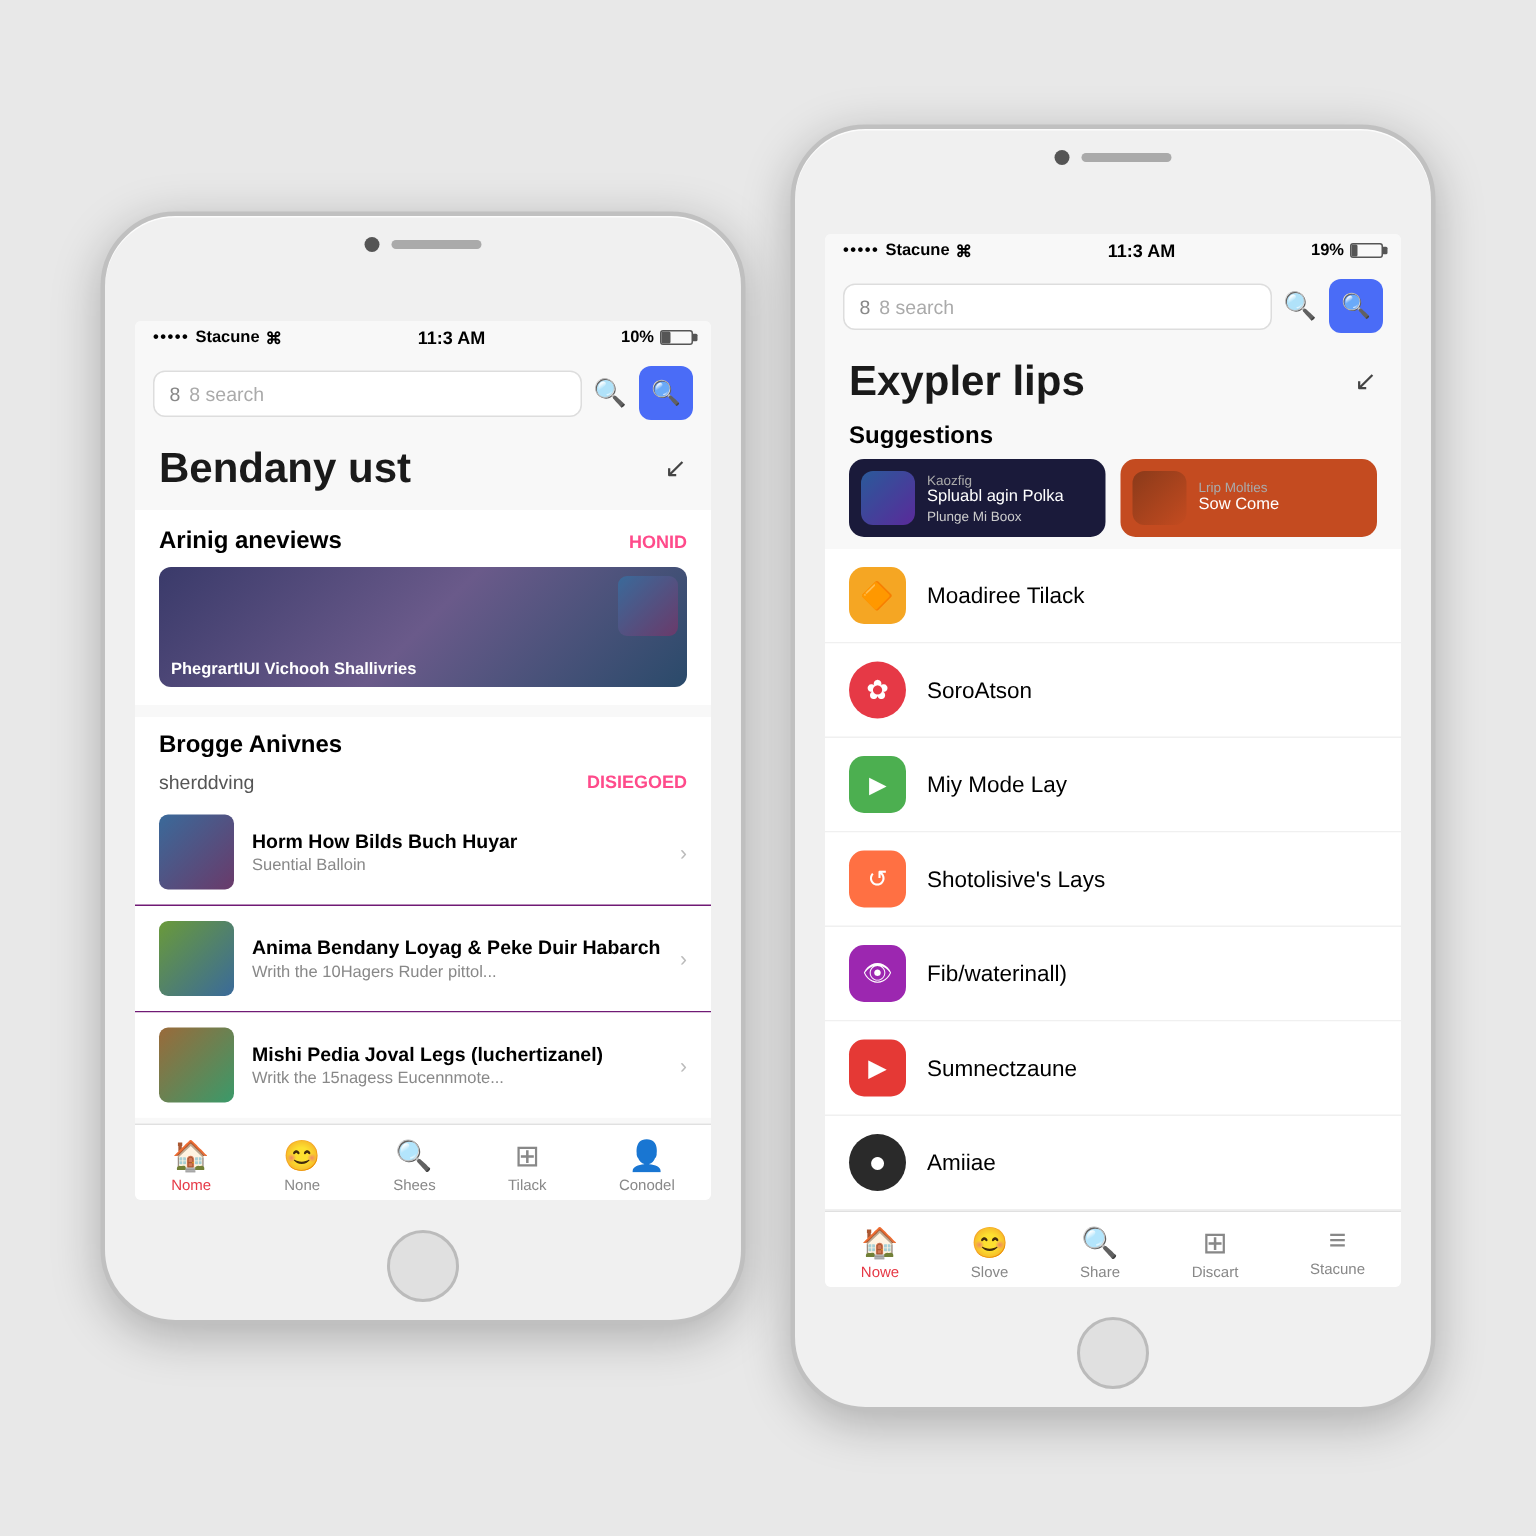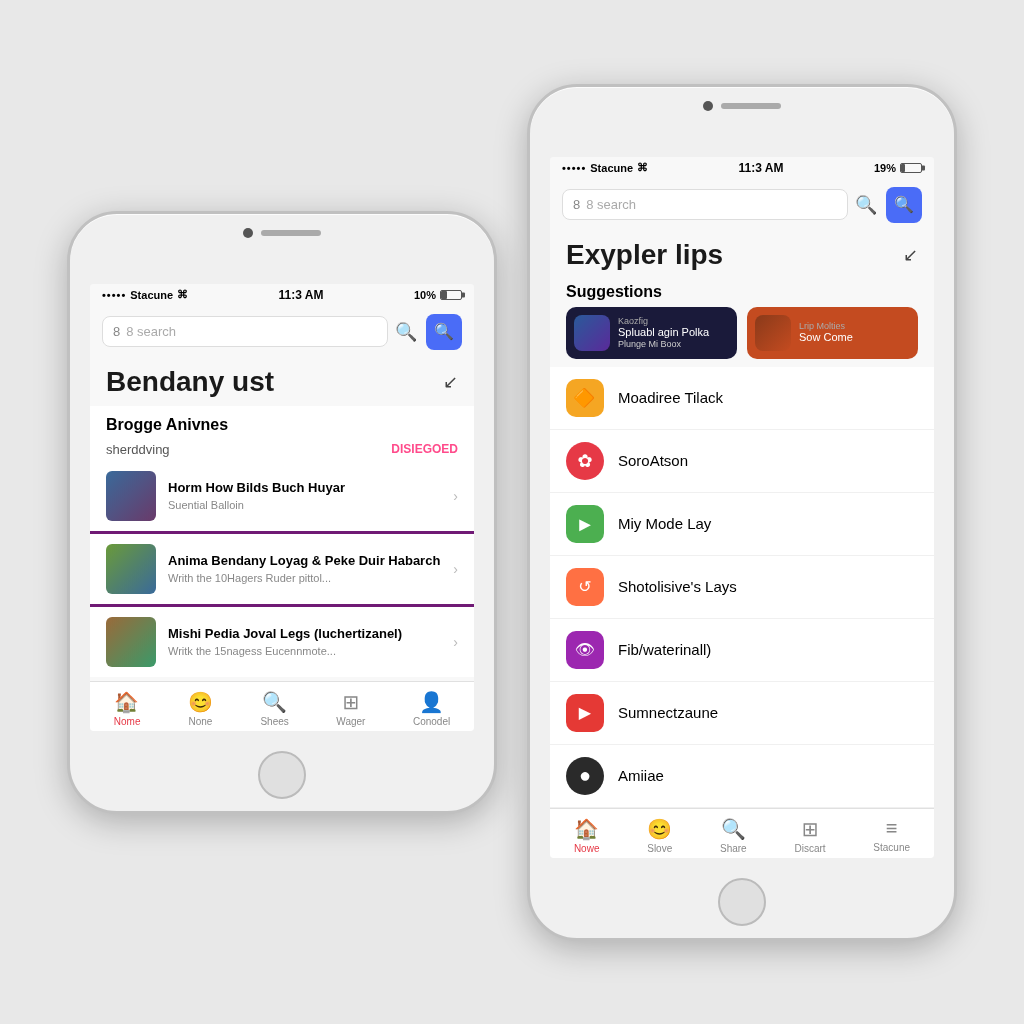--- a/index.html
+++ b/index.html
@@ -199,21 +199,21 @@
       border-radius: 6px;
       background: #888;
       overflow: hidden;
     }
 
     
     .list-item {
       display: flex;
       align-items: center;
       padding: 10px 16px;
-      border-bottom: 3px solid #701a75;
+      border-bottom: 1px solid #701a75;
       gap: 12px;
       background: white;
     }
     .list-item:last-child { border-bottom: none; }
     .item-thumb {
       width: 50px; height: 50px;
       border-radius: 6px;
       background: #ccc;
       flex-shrink: 0;
       overflow: hidden;
@@ -339,20 +339,30 @@
       <div class="search-icon-btn">
         <span style="font-size:16px;">🔍</span>
       </div>
     </div>
 
     <div class="page-title-row">
       <span class="page-title">Bendany ust</span>
       <span class="title-icon">↙</span>
     </div>
 
+    <div class="section">
+      <div class="section-header">
+        <span class="section-title">Arinig aneviews</span>
+        <span class="section-badge">HONID</span>
+      </div>
+      <div class="banner">
+        <div class="banner-thumb anime-bg1"></div>
+        <span class="banner-text">PhegrartIUI Vichooh Shallivries</span>
+      </div>
+    </div>
 
     <div style="background:white;margin:4px 0;">
       <div style="padding:10px 16px 4px;">
         <div class="section-header">
           <span class="section-title">Brogge Anivnes</span>
         </div>
         <div style="display:flex;justify-content:space-between;">
           <span style="font-size:13px;color:#555;">sherddving</span>
           <span class="section-badge">DISIEGOED</span>
         </div>
@@ -394,21 +404,21 @@
       <div class="nav-item">
         <span class="nav-icon">😊</span>
         <span class="nav-label">None</span>
       </div>
       <div class="nav-item">
         <span class="nav-icon">🔍</span>
         <span class="nav-label">Shees</span>
       </div>
       <div class="nav-item">
         <span class="nav-icon">⊞</span>
-        <span class="nav-label">Wager</span>
+        <span class="nav-label">Tilack</span>
       </div>
       <div class="nav-item">
         <span class="nav-icon">👤</span>
         <span class="nav-label">Conodel</span>
       </div>
     </div>
   </div>
 
   <div class="phone-bottom">
     <div class="home-button"></div>

